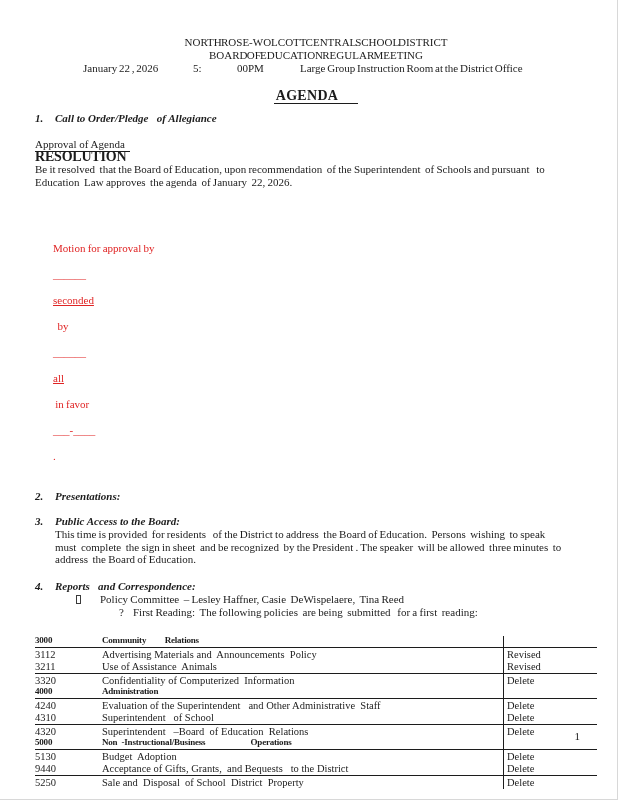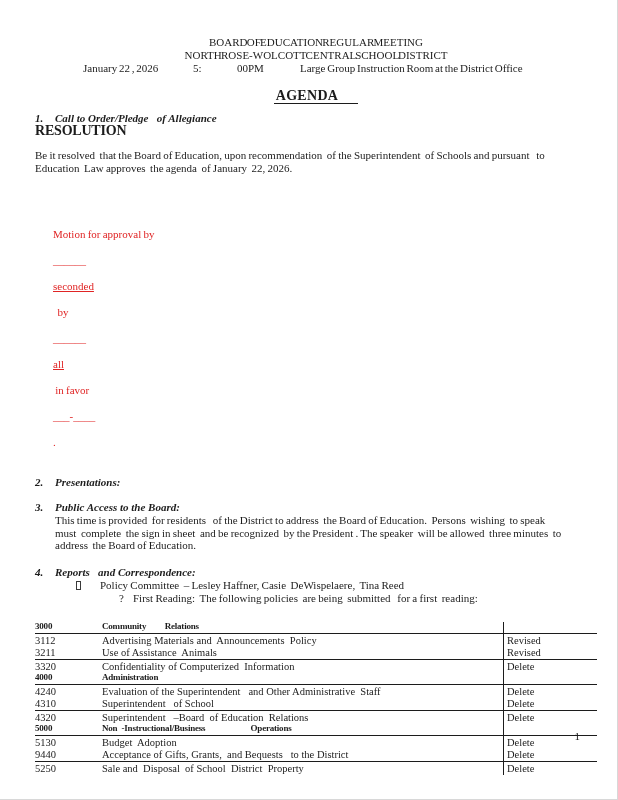--- a/index.html
+++ b/index.html
@@ -30,21 +30,21 @@
     border-bottom:1.4px solid #1c1c1c; padding:0 20px 1px 2px;
   }
 
   .item { position:relative; height:13px; }
   .item .inum { position:absolute; left:0; font-weight:bold; font-style:italic; }
   .item .ititle { position:absolute; left:20px; font-weight:bold; font-style:italic; white-space:pre; }
 
   .underlined-head { display:inline-block; border-bottom:1px solid #1c1c1c; padding-right:5px; }
   .res-label { font-weight:bold; font-size:14px; letter-spacing:-0.2px; line-height:12px; }
   .para { white-space:pre-wrap; line-height:12.6px; word-spacing:-0.5px; }
-  .res-para { width:556px;margin-top:12px; }
+  .res-para { width:556px; }
   .pa-para { margin-left:20px; width:508px; }
 
   .motion { margin-top:15px; color:#e02424; white-space:pre; word-spacing:-0.5px; }
   .motion .u { text-decoration:underline; }
 
   .bullet-row { position:relative; height:13px; }
   .bbox {
     position:absolute; left:41px; top:2px; width:5px; height:9px;
     border:1px solid #3a3a3a; box-sizing:border-box;
   }
@@ -65,40 +65,43 @@
 
   .pagenum { position:absolute; top:730px; right:37px; }
 </style>
 </head>
 <body>
 
 <div class="page">
   <div class="content">
 
     <div class="doc-title">
+      <div>NORTH ROSE-WOLCOTT CENTRAL SCHOOL DISTRICT</div>
       <div>BOARD OF EDUCATION REGULAR MEETING</div>
-      <div>NORTH ROSE-WOLCOTT CENTRAL SCHOOL DISTRICT</div>
     </div>
 
     <div class="date-row">
       <span class="d-date">January 22 , 2026</span>
       <span class="d-hour">5:</span>
       <span class="d-min">00PM</span>
       <span class="d-loc">Large Group Instruction Room at the District Office</span>
     </div>
 
     <div class="agenda-wrap">
       <span class="agenda">AGENDA</span>
     </div>
 
     <div class="item" style="margin-top:10px;">
       <span class="inum">1.</span>
       <span class="ititle">Call to Order/Pledge   of Allegiance</span>
     </div>
 
+    <div style="margin-top:13px; height:13px;">
+      <span class="underlined-head">Approval of Agenda</span>
+    </div>
     <div class="res-label">RESOLUTION</div>
     <div class="para res-para">Be it resolved  that the Board of Education, upon recommendation  of the Superintendent  of Schools and pursuant   to Education  Law approves  the agenda  of January  22, 2026.</div>
 
     <div class="motion">
       
     
         <span>Motion for approval by </span>
       
         <span>______</span>
       

